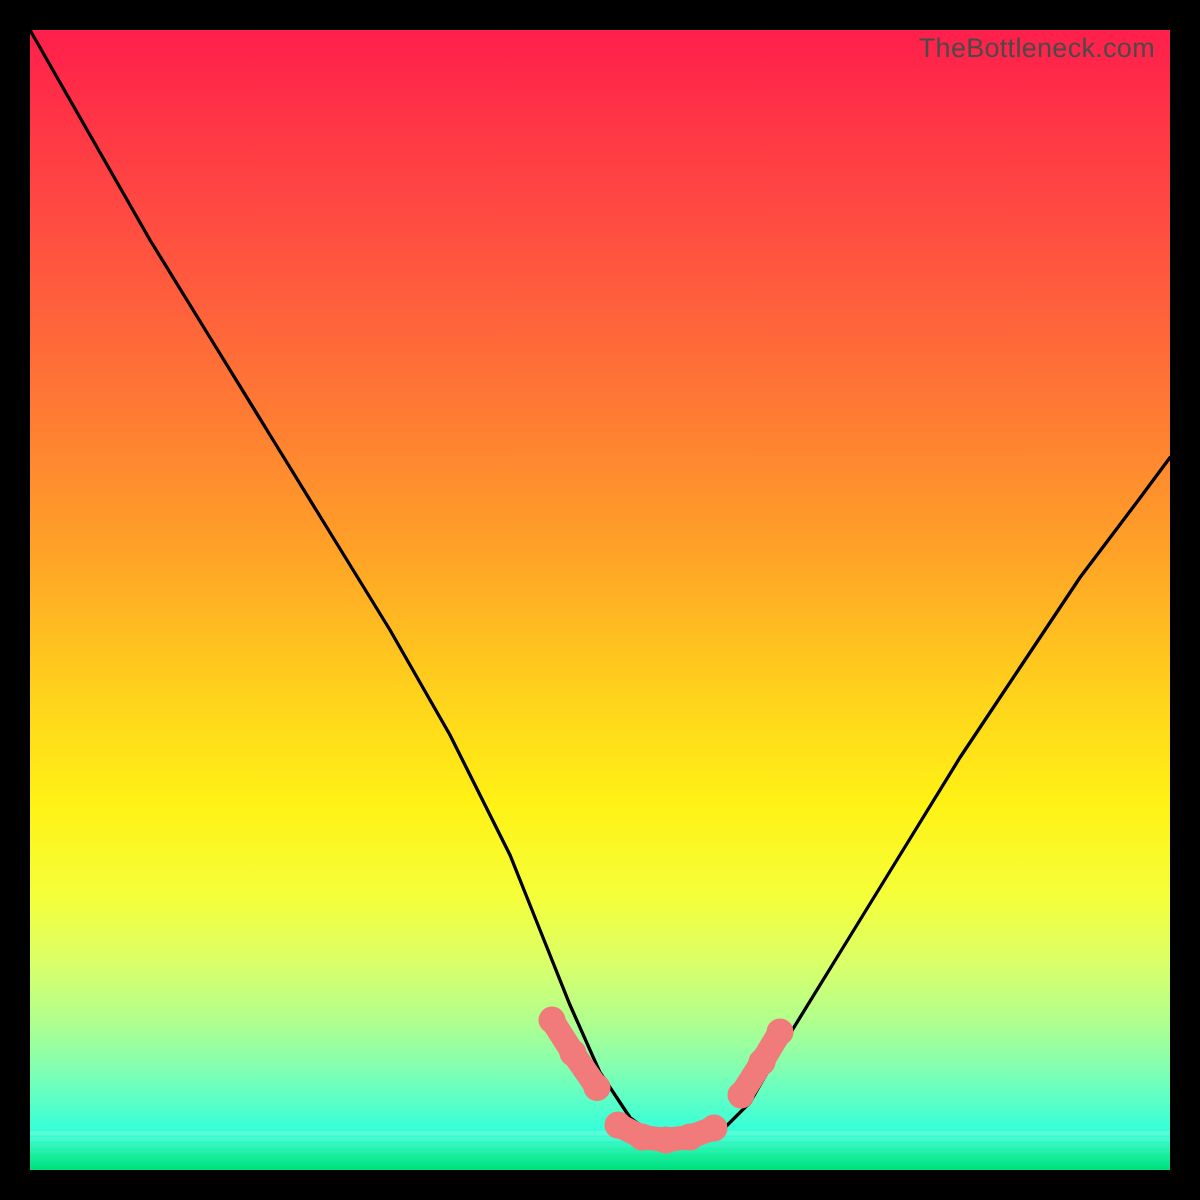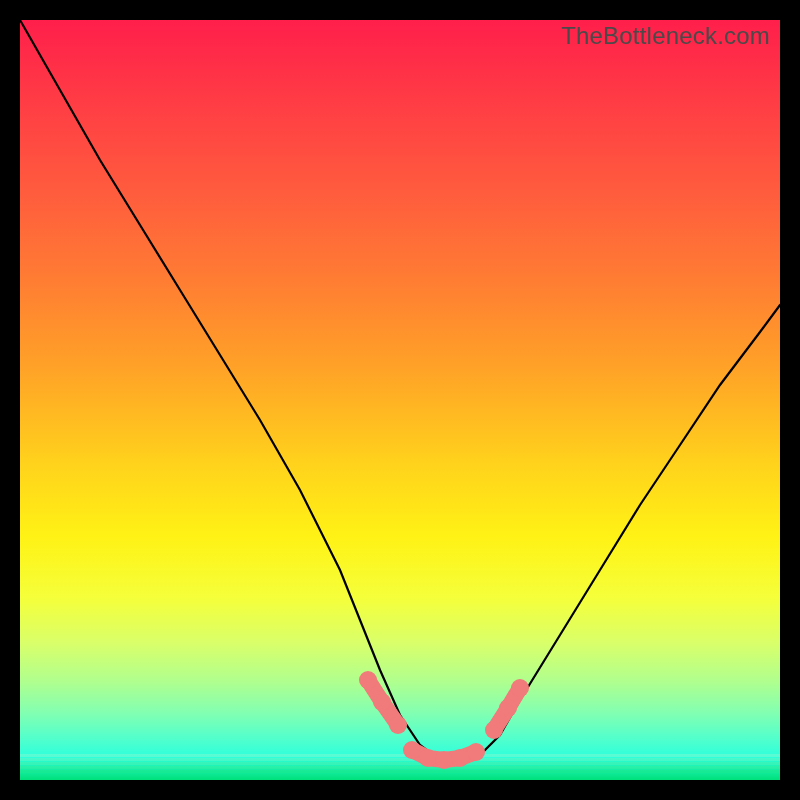--- a/index.html
+++ b/index.html
@@ -40,21 +40,21 @@
       #5affc8 94%,
       #2effdc 97%,
       #00e07a 100%
     );
   }
   .watermark {
     position: absolute;
     top: 2px;
     right: 10px;
     color: #4a4a4a;
-    font-size: 24px;
+    font-size: 18px;
     font-weight: 500;
     letter-spacing: 0.2px;
     pointer-events: none;
   }
   svg.curve {
     position: absolute;
     left: 0;
     top: 0;
     width: 760px;
     height: 760px;

